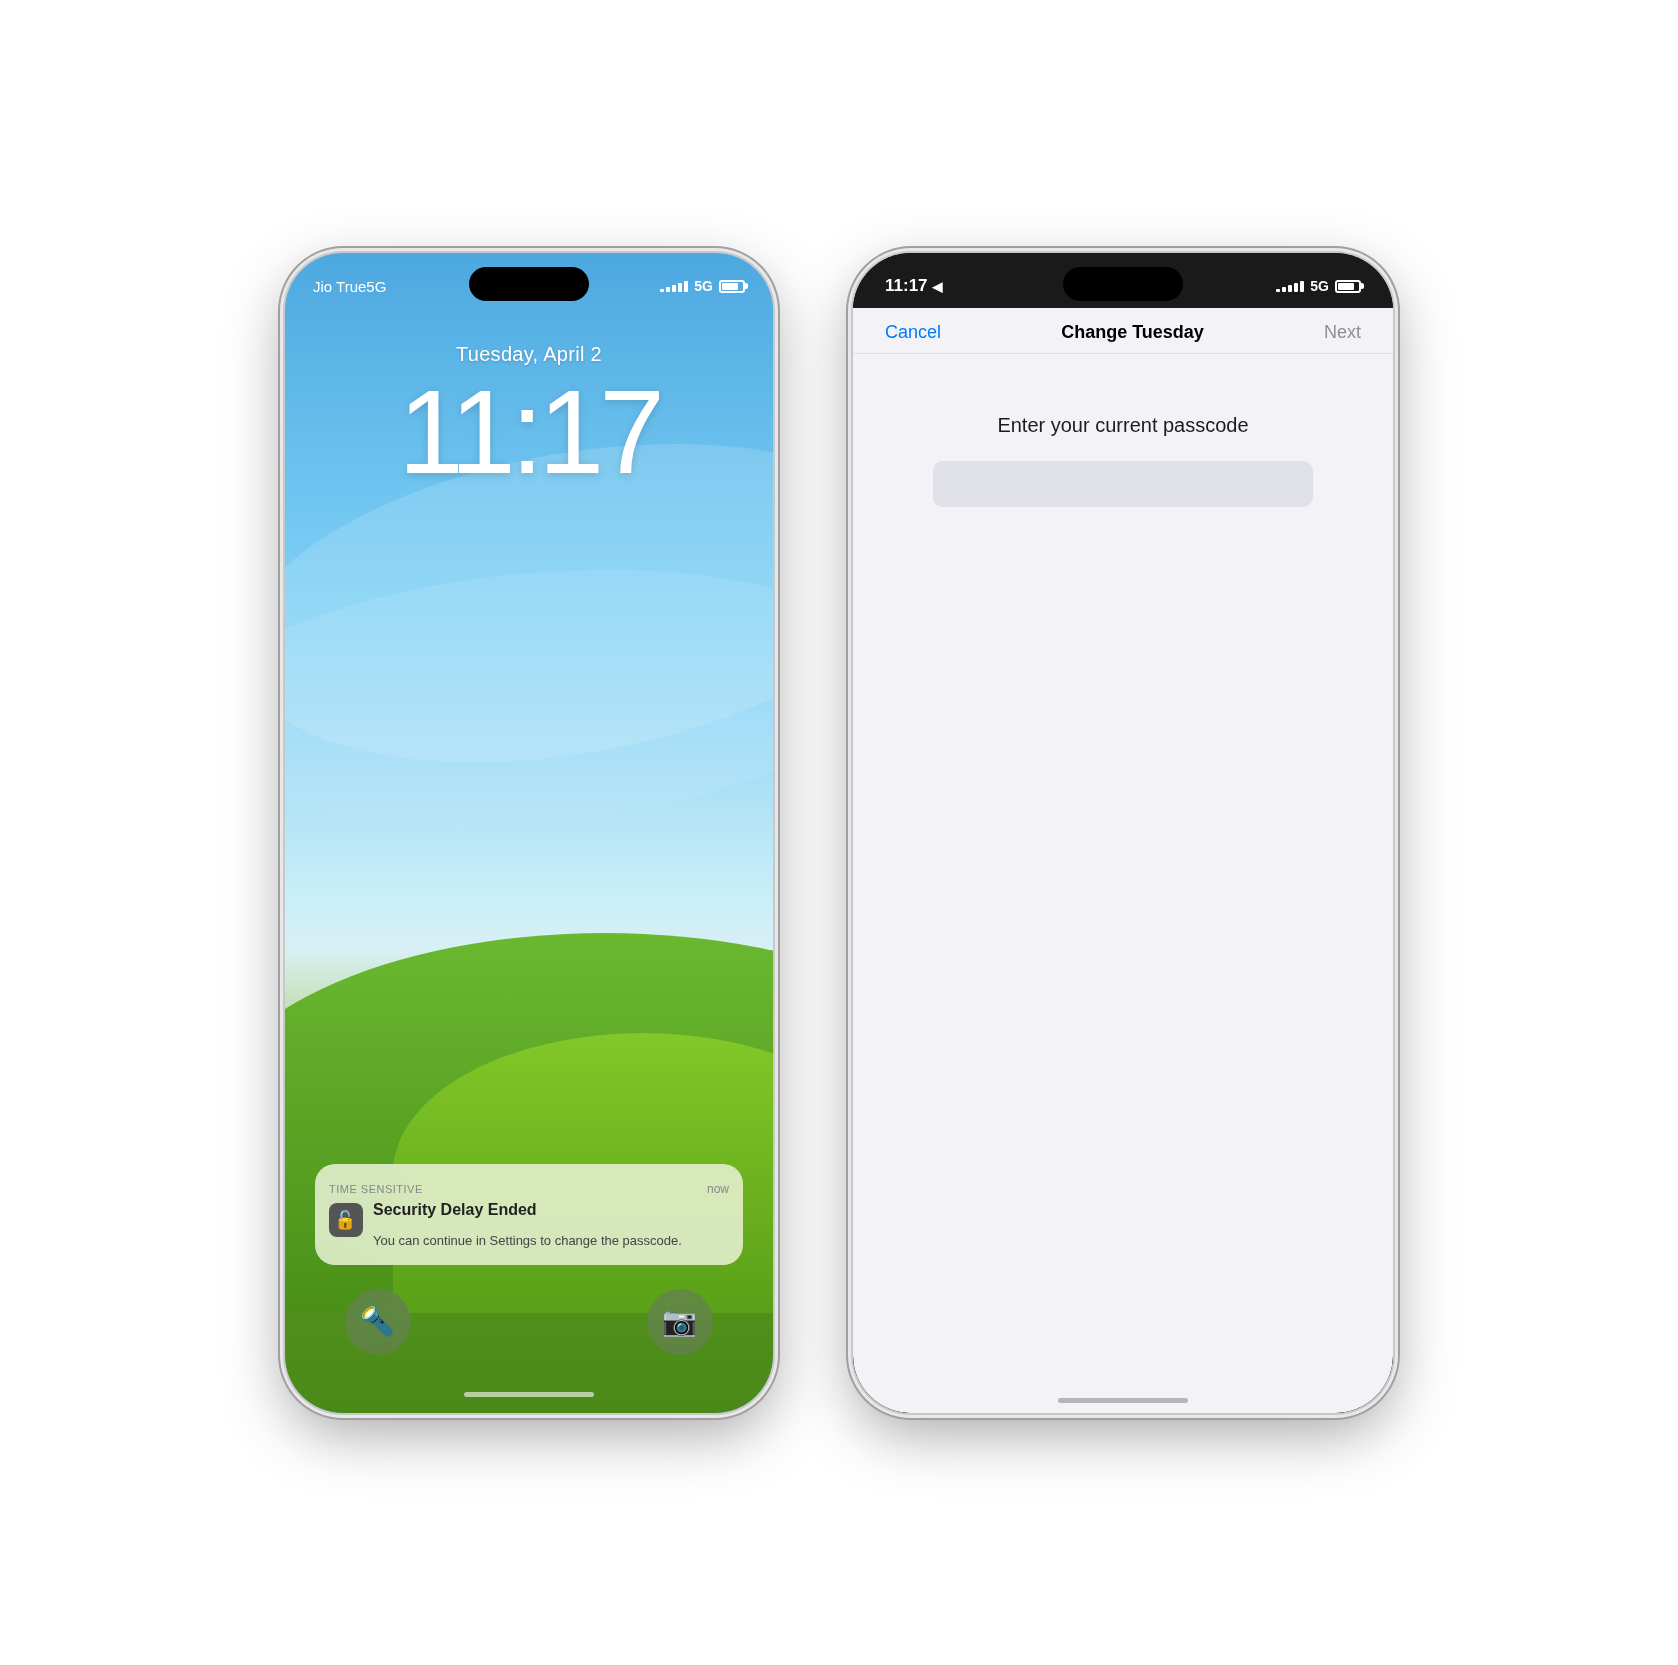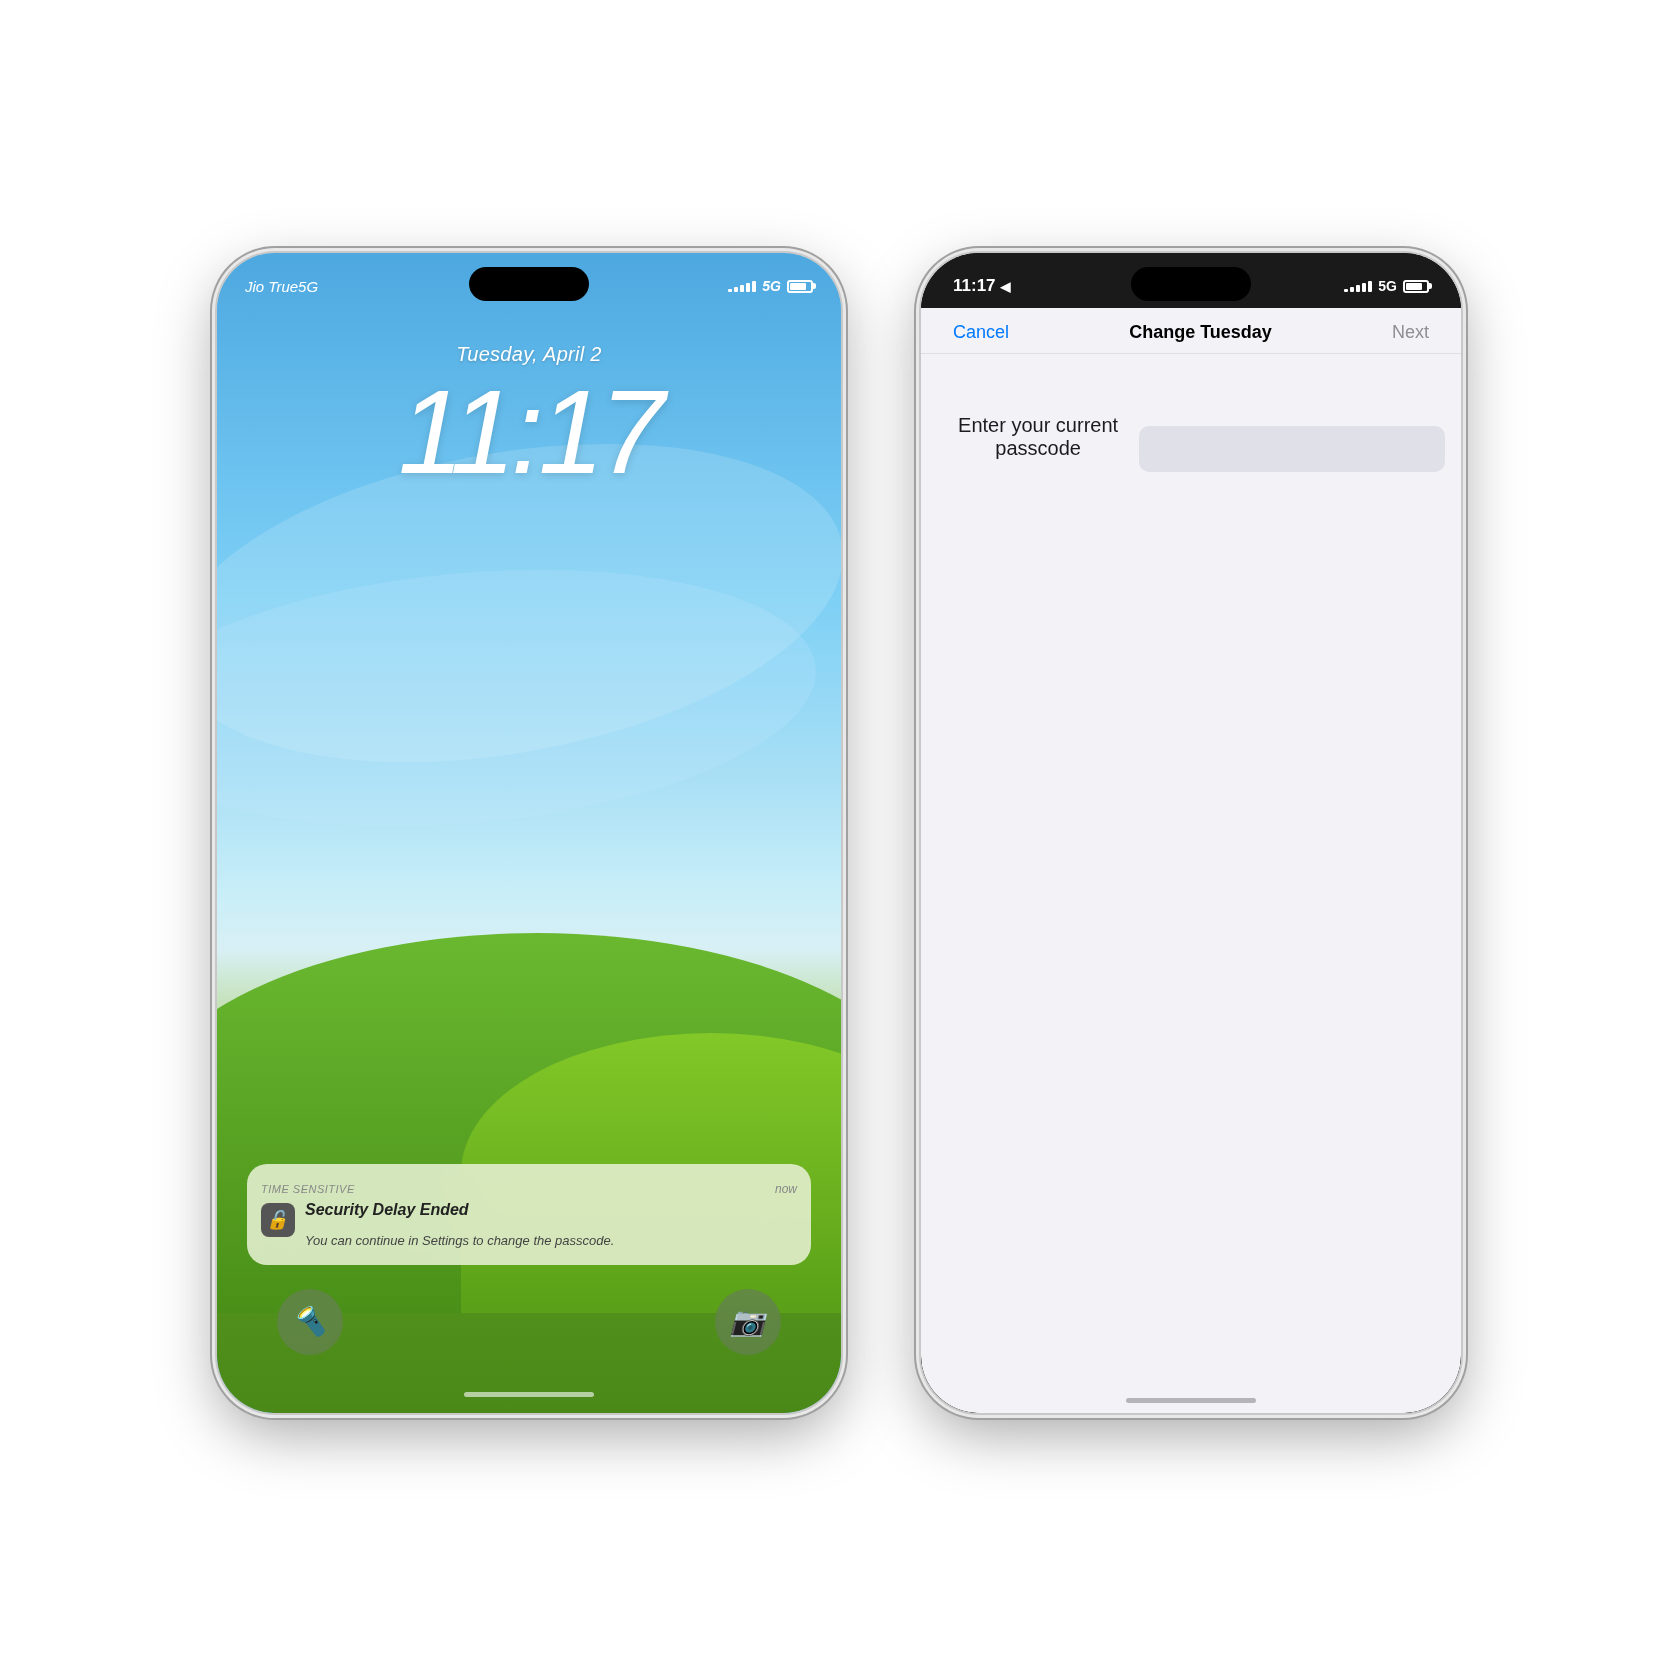--- a/index.html
+++ b/index.html
@@ -21,26 +21,25 @@
       border-radius: 58px;
       box-shadow:
         0 0 0 2px #c8c8c8,
         0 0 0 5px #e8e8e8,
         0 0 0 7px #a0a0a0,
         0 20px 60px rgba(0,0,0,0.35);
     }
 
     
     .phone-1 {
-      width: 624px;
+      width: 488px;
       height: 1160px;
       background: #5ab8e8;
       border-radius: 58px;
       overflow: hidden;
-      font-style: italic;
     }
 
     .phone-1-inner {
       width: 100%;
       height: 100%;
       position: relative;
       background: linear-gradient(180deg,
         #4da8e0 0%,
         #6ec4f0 20%,
         #7ed0f5 30%,
@@ -418,21 +417,21 @@
     .nav-next {
       font-size: 18px;
       font-weight: 400;
       color: #8e8e93;
     }
 
     
     .passcode-content {
       padding: 60px 16px 30px;
       display: flex;
-      flex-direction: row;
+      flex-direction: column;
       align-items: center;
     }
 
     .passcode-prompt {
       font-size: 20px;
       color: #1c1c1e;
       text-align: center;
       margin-bottom: 24px;
     }
 

